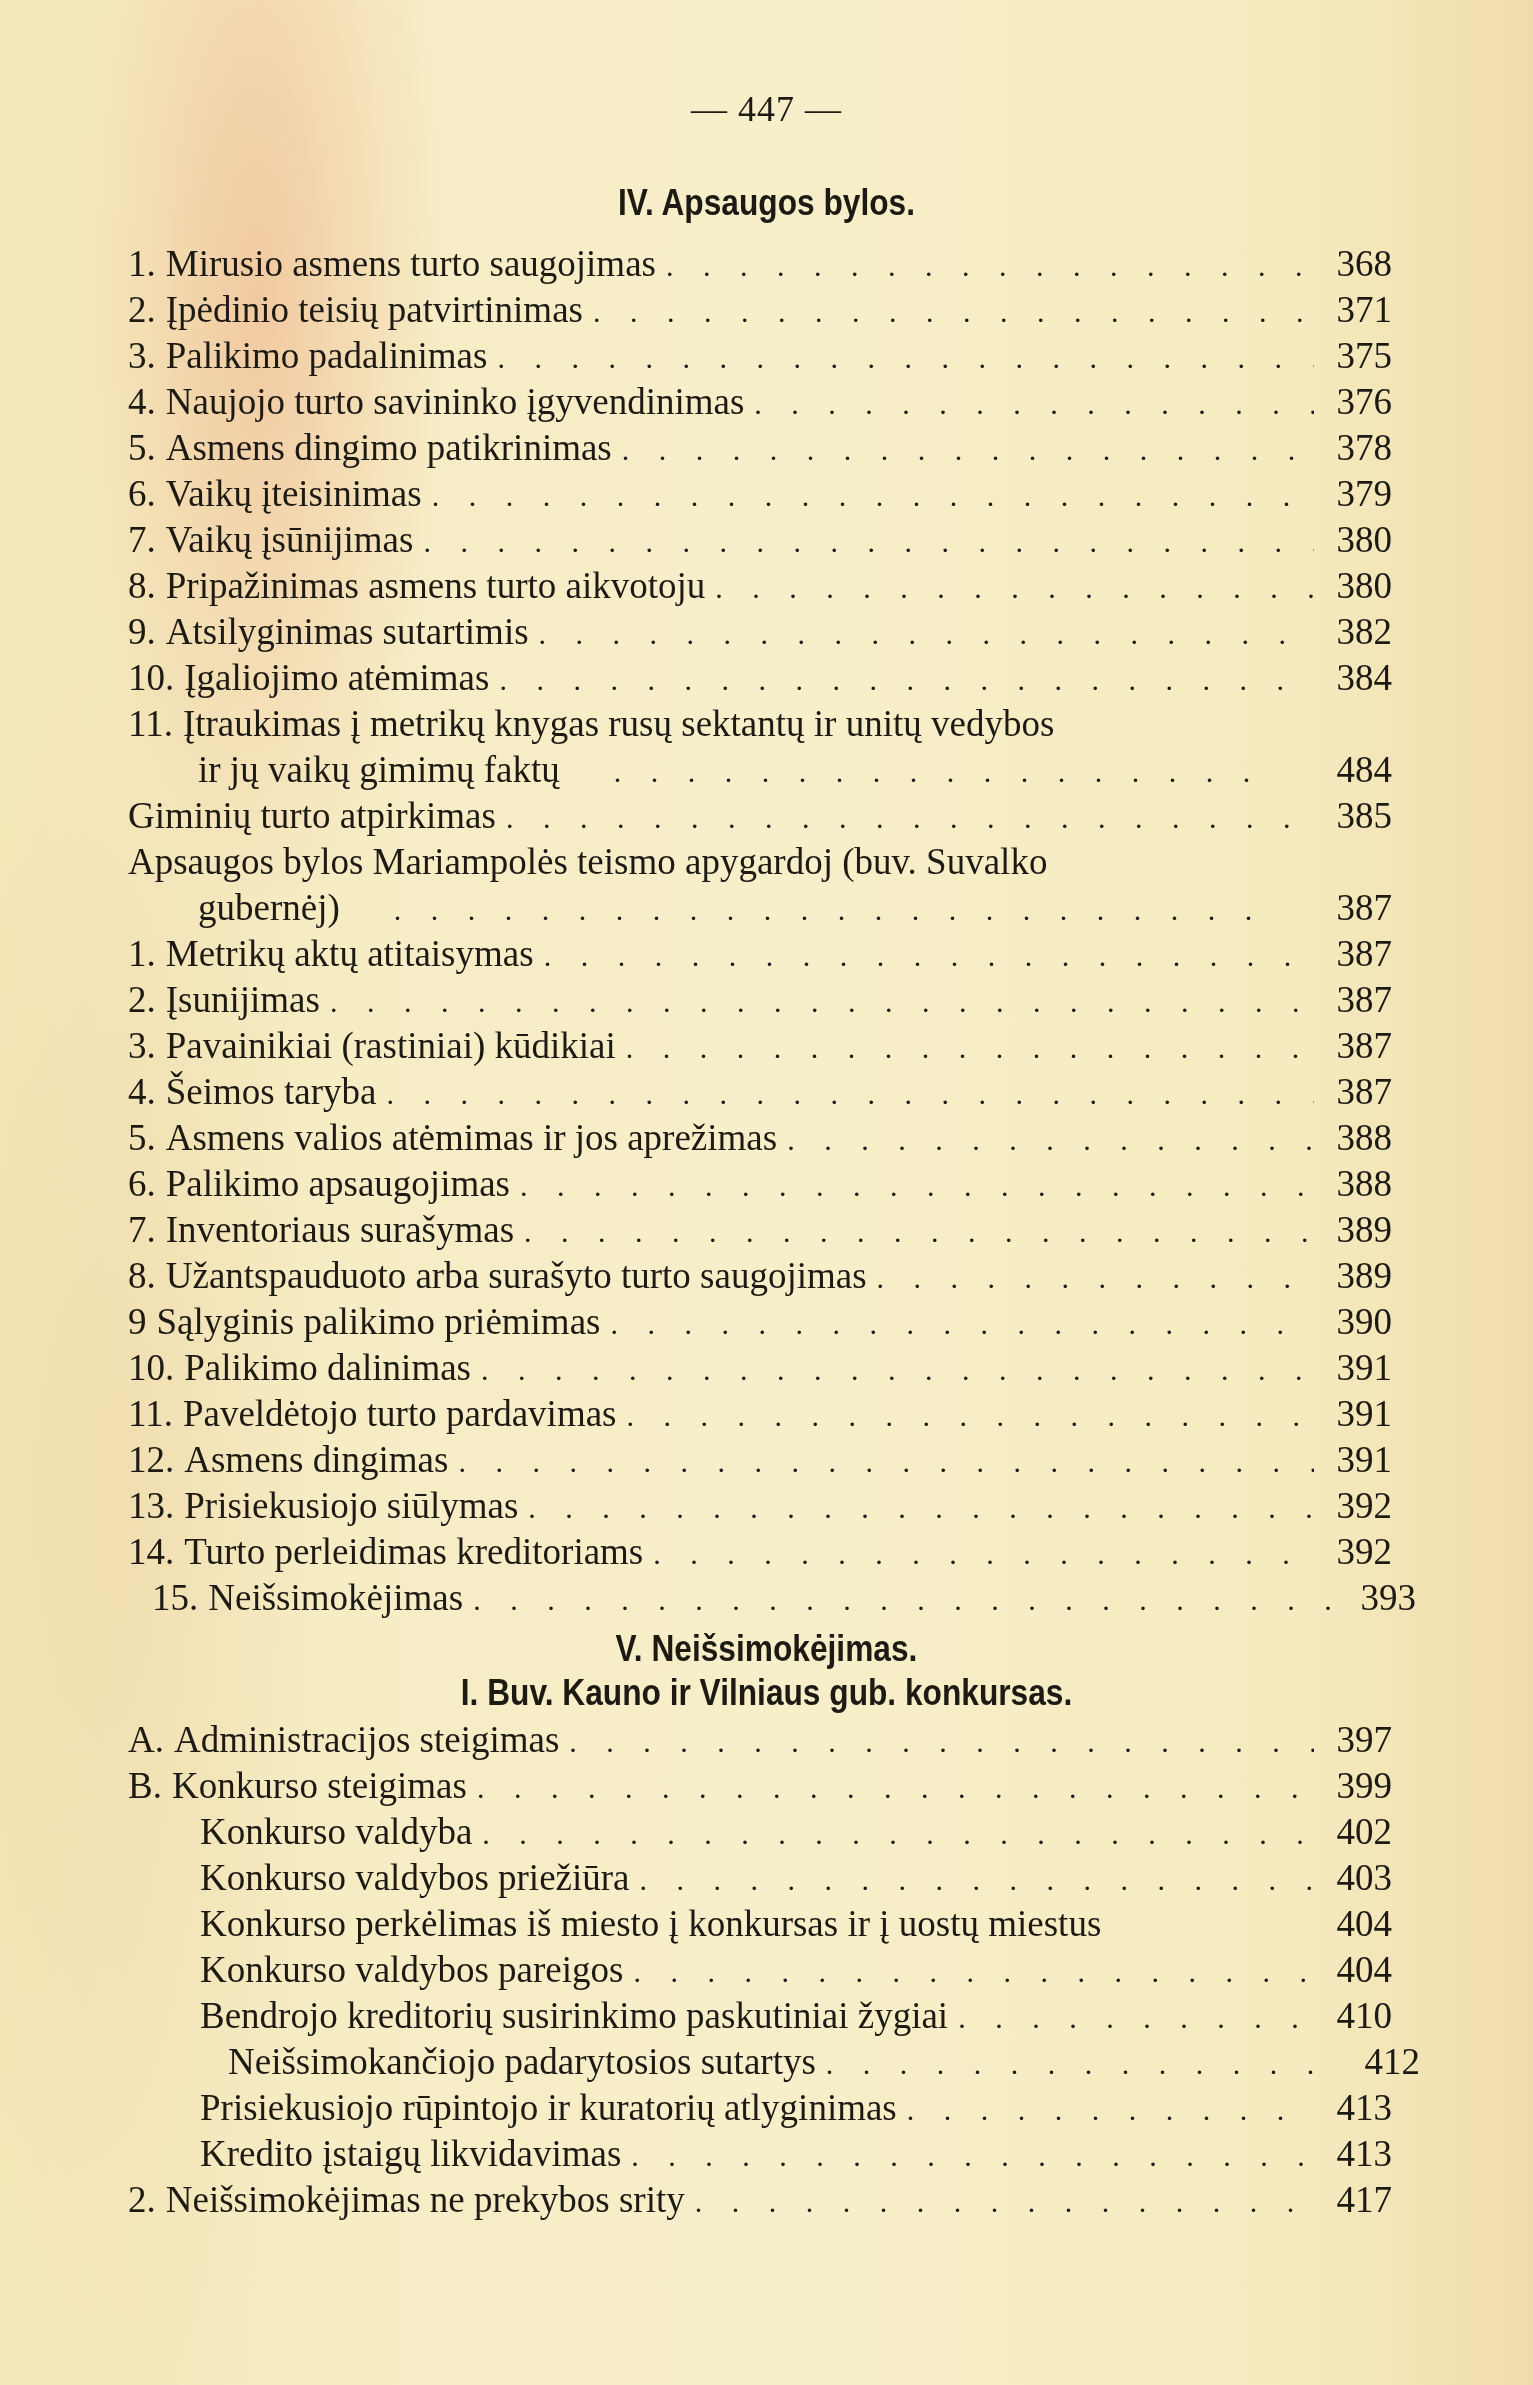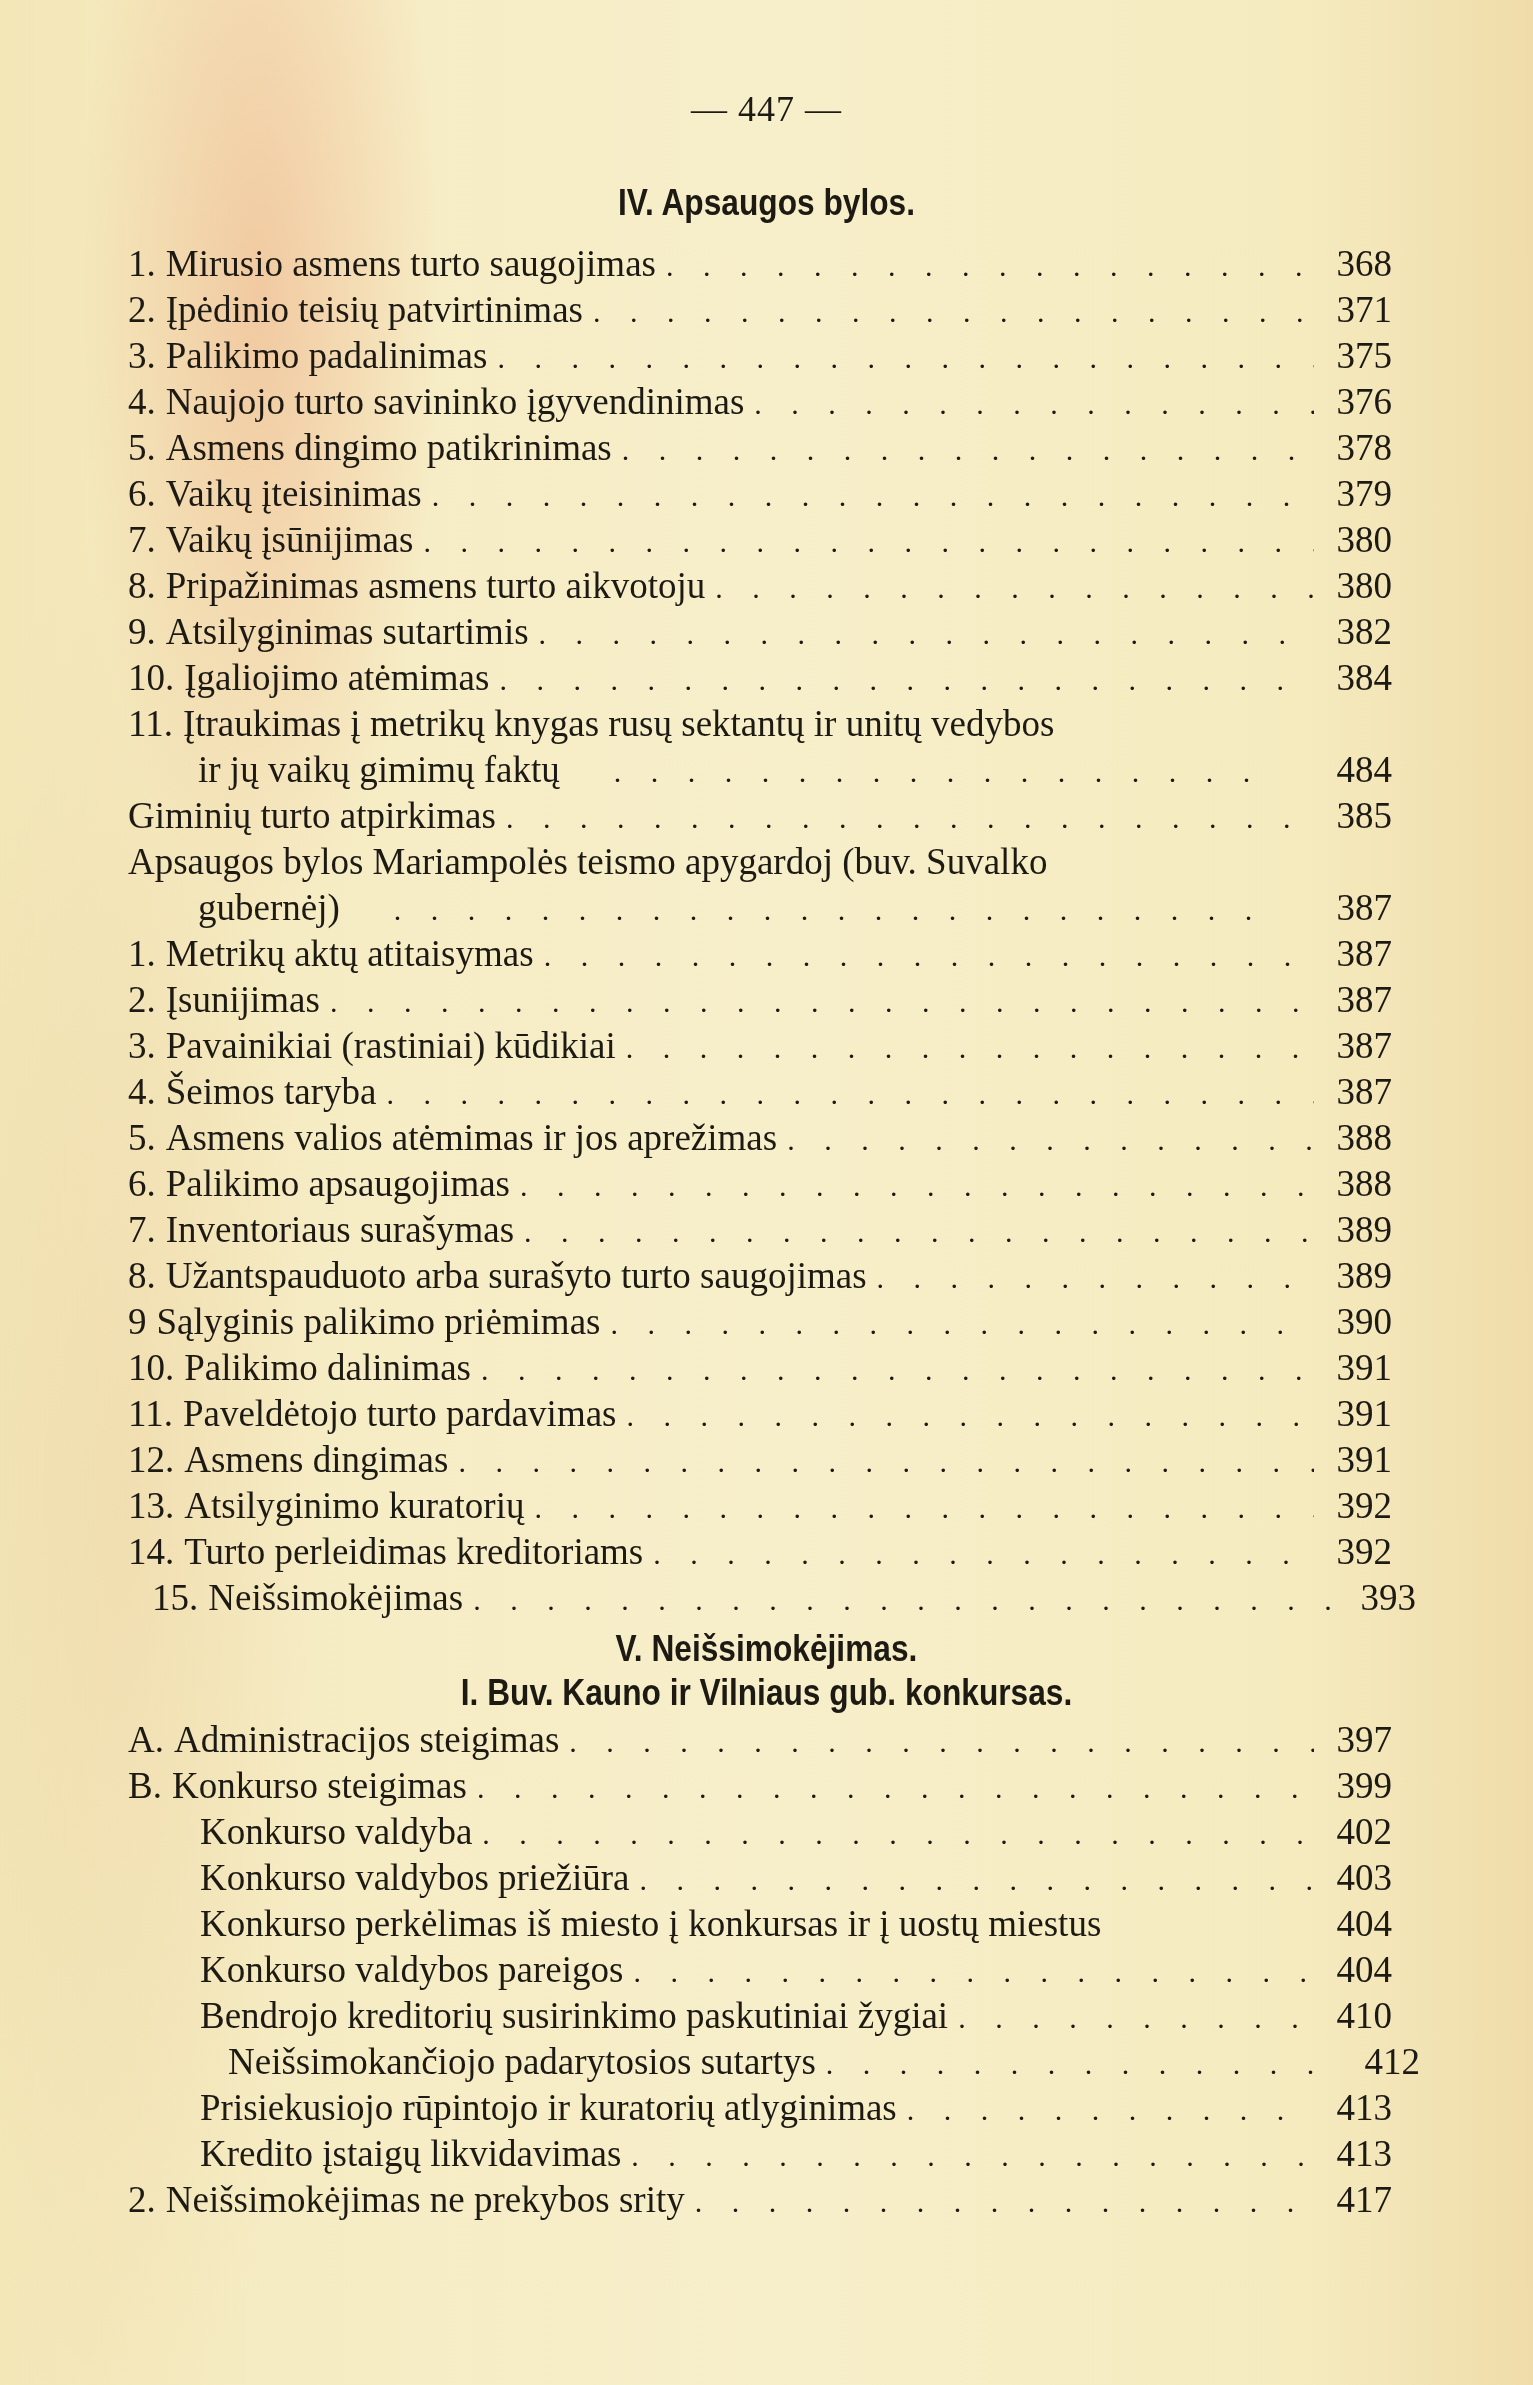--- a/index.html
+++ b/index.html
@@ -205,21 +205,21 @@
       <span class="pg">391</span>
     </div>
     <div class="row" style="top:1438px;">
       <span class="num">12.</span>
       <span class="txt">Asmens dingimas</span>
       <span class="leader"></span>
       <span class="pg">391</span>
     </div>
     <div class="row" style="top:1484px;">
       <span class="num">13.</span>
-      <span class="txt">Atsilyginimo kuratorių</span>
+      <span class="txt">Prisiekusiojo siūlymas</span>
       <span class="leader"></span>
       <span class="pg">392</span>
     </div>
     <div class="row" style="top:1530px;">
       <span class="num">14.</span>
       <span class="txt">Turto perleidimas kreditoriams</span>
       <span class="leader"></span>
       <span class="pg">392</span>
     </div>
     <div class="row" style="top:1576px;margin-left:24px;">

